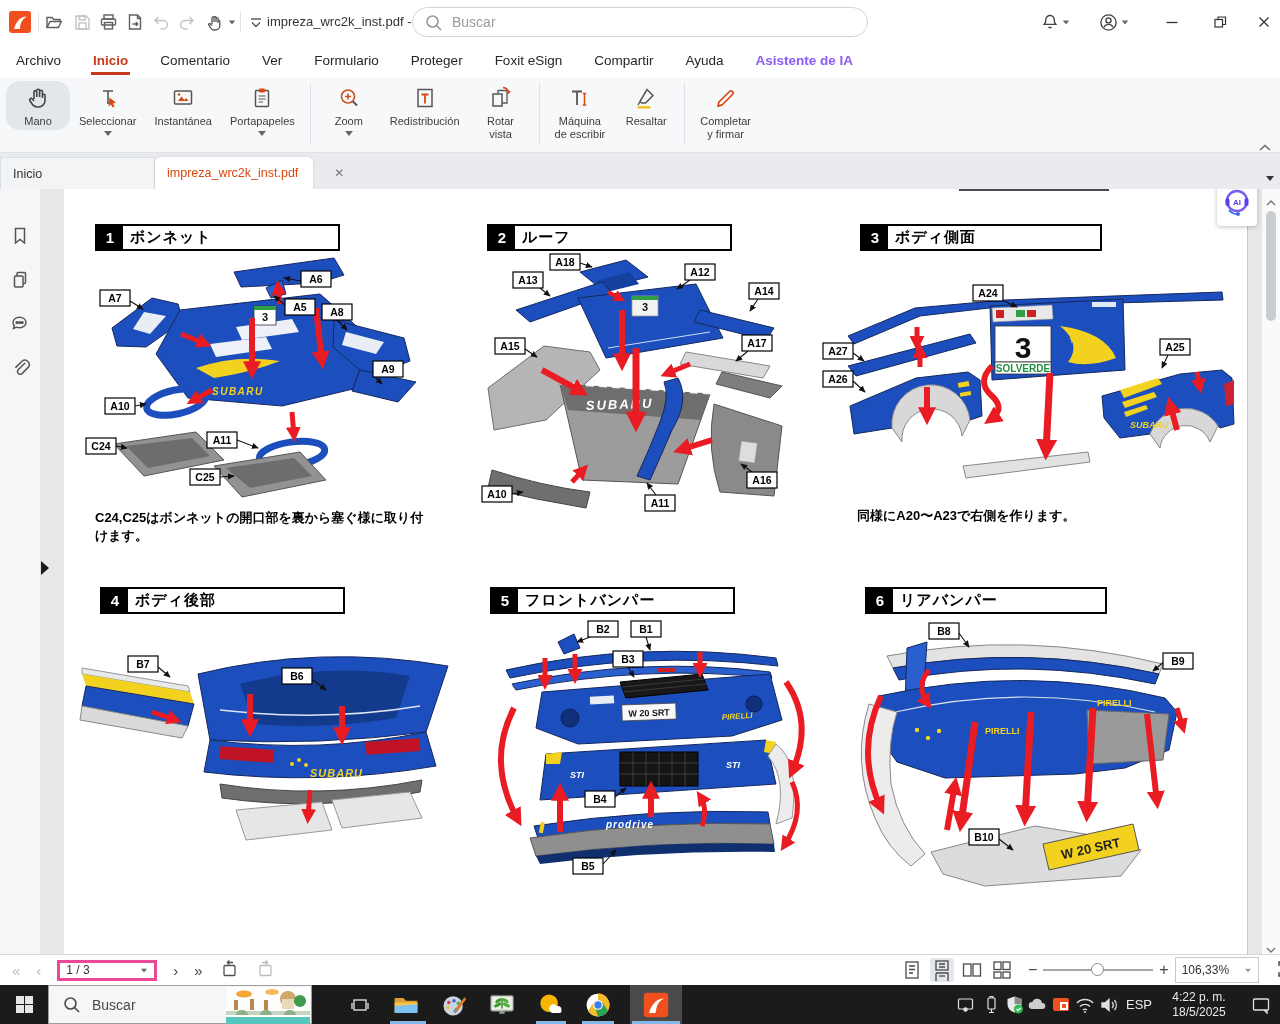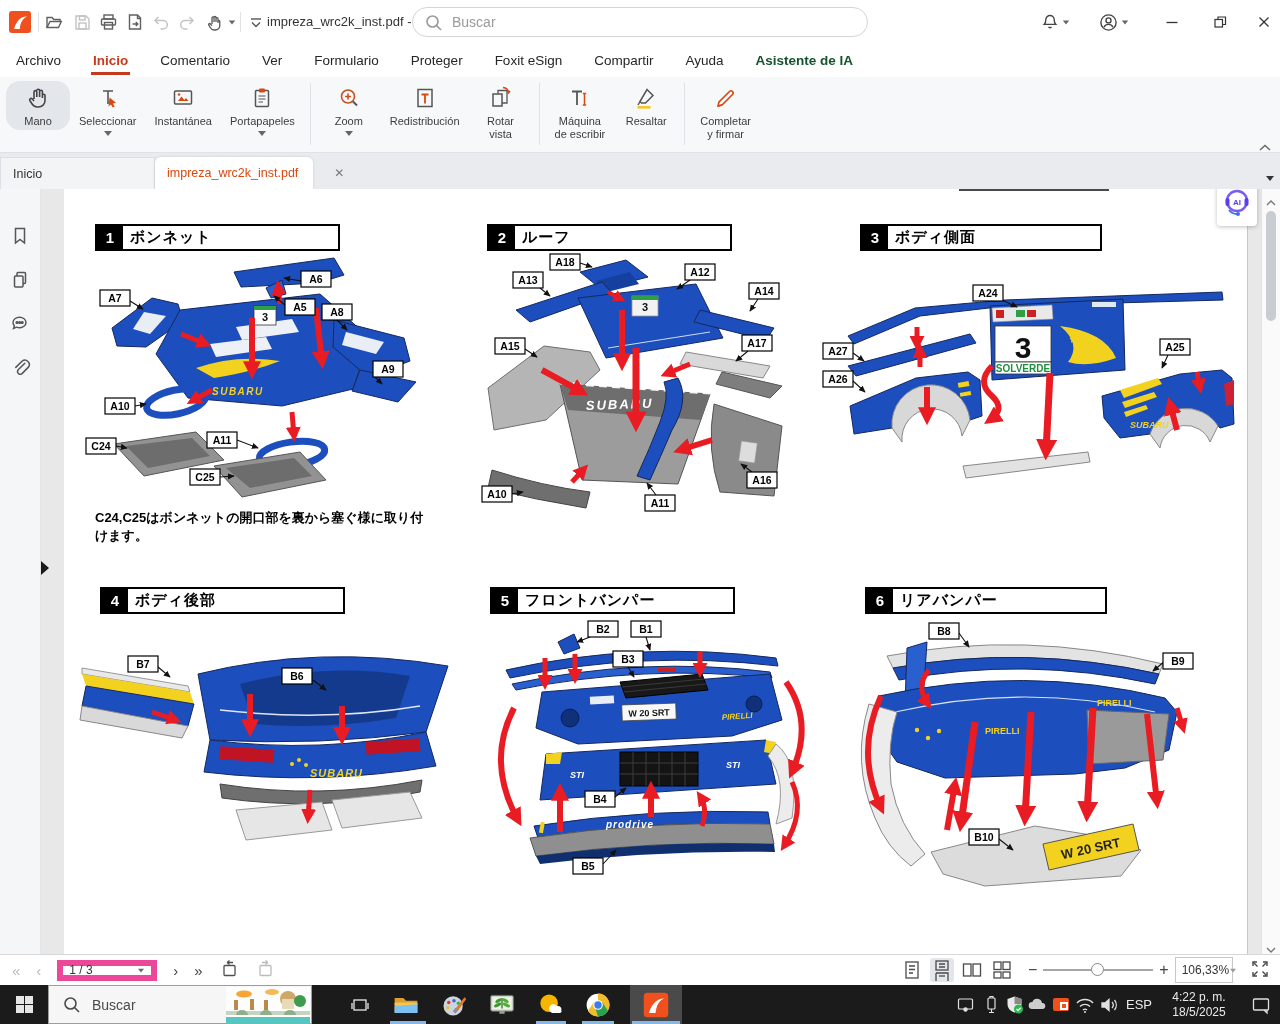--- a/index.html
+++ b/index.html
@@ -14,21 +14,21 @@
   .tb-search{position:absolute;left:412px;top:7px;width:456px;height:30px;border:1px solid #d4d4d4;border-radius:16px;background:#fff;display:flex;align-items:center;padding:0 12px;box-sizing:border-box;}
   .tb-search input{border:none;outline:none;flex:1;font-size:14px;color:#444;margin-left:8px;background:transparent;font-family:"Liberation Sans",sans-serif;}
   .tb-search input::placeholder{color:#9a9a9a;}
   .caret{display:inline-block;width:0;height:0;border-left:4px solid transparent;border-right:4px solid transparent;border-top:5px solid #666;}
 
   
   .menubar{position:absolute;left:0;top:44px;width:1280px;height:33px;background:#fff;display:flex;align-items:center;padding-left:14px;gap:28px;}
   .menu-item{font-size:13.5px;color:#262626;padding:7px 2px;cursor:default;position:relative;}
   .menu-item.active{color:#c6391b;font-weight:700;}
   .menu-item.active::after{content:"";position:absolute;left:0;right:0;bottom:0;height:3px;background:#c6391b;}
-  .menu-item.ai{color:#14532d;font-weight:700;}
+  .menu-item.ai{color:#8b5cf6;font-weight:700;}
 
   
   .ribbon{position:absolute;left:0;top:77px;width:1280px;height:76px;background:#f7f8fa;border-bottom:1px solid #e0e2e6;box-sizing:border-box;display:flex;align-items:flex-start;padding:4px 0 0 6px;}
   .rb-btn{display:flex;flex-direction:column;align-items:center;padding:4px 9px 2px;border-radius:14px;min-width:46px;}
   .rb-btn.active{background:#e3e6eb;}
   .rb-btn svg{width:26px;height:26px;}
   .rb-lbl{font-size:11px;color:#3d3d3d;text-align:center;line-height:13px;margin-top:4px;white-space:pre-line;}
   .rb-caret{margin-top:3px;}
   .rb-div{width:1px;height:62px;background:#e0e2e6;margin:2px 6px 0;}
   .ribbon-collapse{position:absolute;right:8px;top:62px;}
@@ -65,22 +65,22 @@
   .ai-fab{left:1153px;top:-9px;}
   .vscroll{position:absolute;right:0;top:0;width:18px;height:765px;background:#fafafa;border-left:1px solid #e3e3e3;}
   .vthumb{position:absolute;left:4px;top:22px;width:10px;height:110px;background:#c9cdd2;border-radius:5px;}
   .varrow{position:absolute;left:4px;}
 
   
   .statusbar{position:absolute;left:0;top:954px;width:1280px;height:31px;background:#fff;border-top:1px solid #d8d8d8;box-sizing:border-box;font-size:12px;color:#333;}
   .st{position:absolute;top:0;height:30px;display:flex;align-items:center;}
   .nav-ch{font-size:15px;color:#3f3f3f;}
   .nav-ch.dim{color:#b9b9b9;}
-  .pagebox{width:100px;height:21px;border:6px solid #ec4899;display:flex;align-items:center;justify-content:space-between;padding:0 6px;box-sizing:border-box;}
-  .zoombox{width:58px;height:21px;border:1px solid #c8c8c8;display:flex;align-items:center;justify-content:space-between;padding:12px 6px;box-sizing:border-box;}
+  .pagebox{width:100px;height:21px;border:3px solid #ec4899;display:flex;align-items:center;justify-content:space-between;padding:0 6px;box-sizing:border-box;}
+  .zoombox{width:84px;height:21px;border:1px solid #c8c8c8;display:flex;align-items:center;justify-content:space-between;padding:12px 6px;box-sizing:border-box;}
   .lay-ic{width:24px;height:24px;display:flex;align-items:center;justify-content:center;border-radius:3px;}
   .lay-ic.sel{background:#e3e6eb;}
   .sl-track{width:110px;height:2px;background:#a6a6a6;position:relative;}
   .sl-thumb{position:absolute;left:48px;top:-6px;width:13px;height:13px;border-radius:50%;background:#fff;border:1.5px solid #8a8a8a;box-sizing:border-box;}
 
   
   .taskbar{position:absolute;left:0;top:985px;width:1280px;height:39px;background:#1b1b1b;}
   .tk{position:absolute;top:0;height:39px;display:flex;align-items:center;justify-content:center;}
   .tk-search{left:48px;width:264px;background:#f6f6f6;border:1px solid #9e9e9e;box-sizing:border-box;justify-content:flex-start;padding-left:14px;}
   .tk-search input{border:none;out
@@ -600,20 +600,21 @@
           </g>
         <g class="plbl">
             <rect x="3" y="105" width="30" height="16"></rect>
             <text x="18" y="117">A26</text>
           </g>
         <g class="plbl">
             <rect x="340" y="73" width="30" height="16"></rect>
             <text x="355" y="85">A25</text>
           </g>
       </svg>
+      <div class="pcap" style="left:793px;top:318px">同様にA20〜A23で右側を作ります。</div>
 
       <div class="ptitle" style="left:36px;top:398px">
         <span class="pnum">4</span>
         <span class="ptxt">ボディ後部</span>
       </div>
       <svg class="psvg" style="left:6px;top:425px" width="400" height="272" viewBox="0 0 400 272">
         <defs>
           <marker id="r4" viewBox="0 0 10 10" refX="6" refY="5" markerWidth="3" markerHeight="3" orient="auto">
               <path d="M0 0L10 5 0 10z" fill="#ea1c23"></path>
             </marker>

